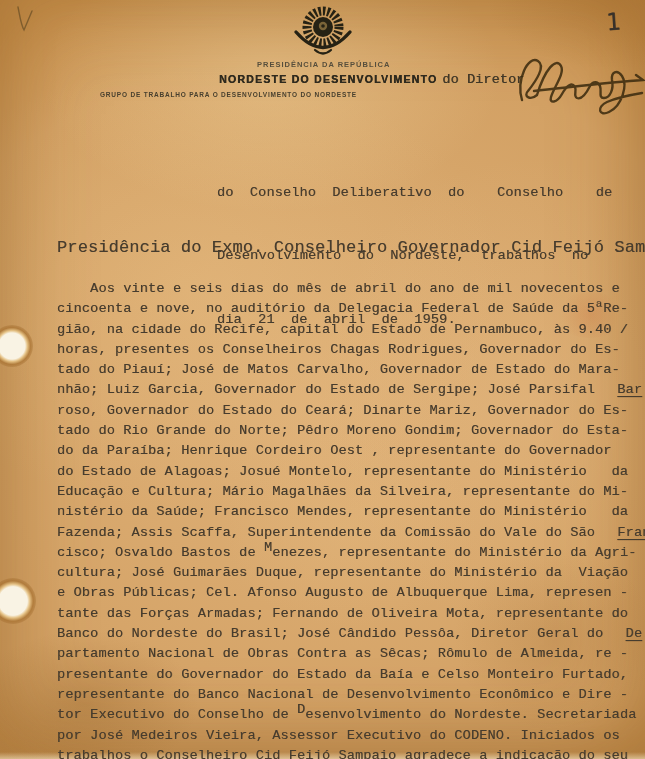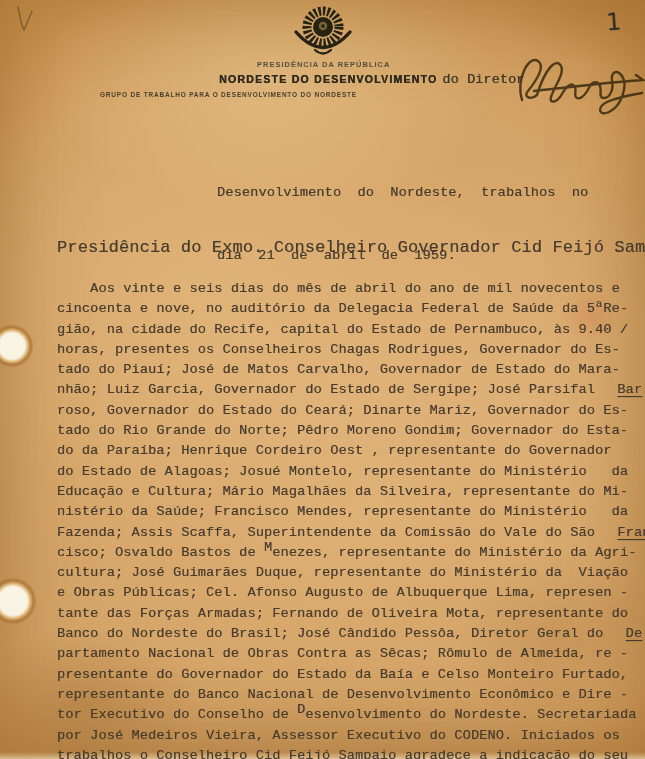--- a/index.html
+++ b/index.html
@@ -114,20 +114,21 @@
                C33,21 44,9 49,18 C53,25 42,39 39,49 C37,56 45,55 50,46
                C55,37 60,34 63,39 C65,43 61,48 65,50 C70,52 75,44 78,38
                C81,33 86,33 88,38 C90,43 86,50 92,50 C98,50 102,41 100,32
                C99,24 105,21 110,28 C116,37 110,58 97,64 C87,69 84,59 95,54
                C106,49 118,47 130,45"></path>
       <path d="M22,43 C60,39 100,34 131,32 L124,27"></path>
     </g>
   </svg>
 
   <div class="tw heading">
+    <div>do Conselho Deliberativo do  Conselho  de</div>
     <div>Desenvolvimento do Nordeste, trabalhos no</div>
     <div>dia 21 de abril de 1959.</div>
   </div>
 
   <div class="tw presidency">Presidência do Exmo. Conselheiro Governador Cid Feijó Sampaio.</div>
 
   <div class="tw bodytext"><div><span>    Aos vinte e seis dias do mês de abril do ano de mil novecentos e</span></div><div><span>cincoenta e nove, no auditório da Delegacia Federal de Saúde da 5ªRe-</span></div><div><span>gião, na cidade do Recife, capital do Estado de Pernambuco, às 9.40 /</span></div><div><span>horas, presentes os Conselheiros Chagas Rodrigues, Governador do Es-</span></div><div><span>tado do Piauí; José de Matos Carvalho, Governador de Estado do Mara-</span></div><div><span>nhão; Luiz Garcia, Governador do Estado de Sergipe; José Parsifal </span><span class="u">Bar</span></div><div><span>roso, Governador do Estado do Ceará; Dinarte Mariz, Governador do Es-</span></div><div><span>tado do Rio Grande do Norte; Pêdro Moreno Gondim; Governador do Esta-</span></div><div><span>do da Paraíba; Henrique Cordeiro Oest , representante do Governador</span></div><div><span>do Estado de Alagoas; Josué Montelo, representante do Ministério   da</span></div><div><span>Educação e Cultura; Mário Magalhães da Silveira, representante do Mi-</span></div><div><span>nistério da Saúde; Francisco Mendes, representante do Ministério   da</span></div><div><span>Fazenda; Assis Scaffa, Superintendente da Comissão do Vale do São </span><span class="u">Fran</span></div><div><span>cisco; Osvaldo Bastos de </span><span class="sup">M</span><span>enezes, representante do Ministério da Agri-</span></div><div><span>cultura; José Guimarães Duque, representante do Ministério da  Viação</span></div><div><span>e Obras Públicas; Cel. Afonso Augusto de Albuquerque Lima, represen -</span></div><div><span>tante das Forças Armadas; Fernando de Oliveira Mota, representante do</span></div><div><span>Banco do Nordeste do Brasil; José Cândido Pessôa, Diretor Geral do </span><span class="u">De</span></div><div><span>partamento Nacional de Obras Contra as Sêcas; Rômulo de Almeida, re -</span></div><div><span>presentante do Governador do Estado da Baía e Celso Monteiro Furtado,</span></div><div><span>representante do Banco Nacional de Desenvolvimento Econômico e Dire -</span></div><div><span>tor Executivo do Conselho de </span><span class="sup">D</span><span>esenvolvimento do Nordeste. Secretariada</span></div><div><span>por José Medeiros Vieira, Assessor Executivo do CODENO. Iniciados os</span></div><div><span>trabalhos o Conselheiro Cid Feijó Sampaio agradece a indicação do seu</span></div></div>
 
 </div>
 

